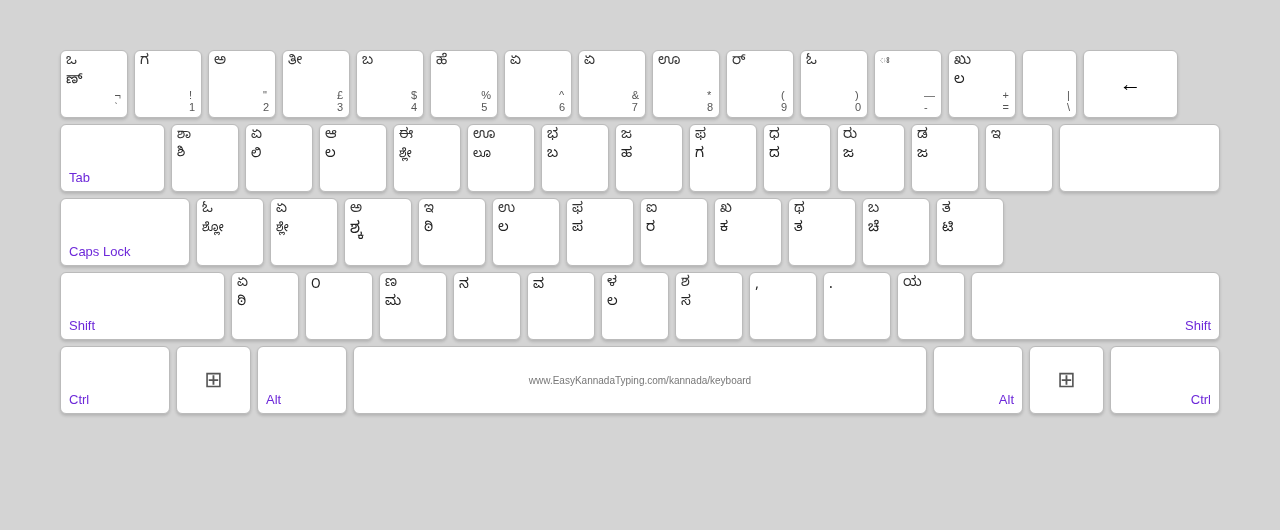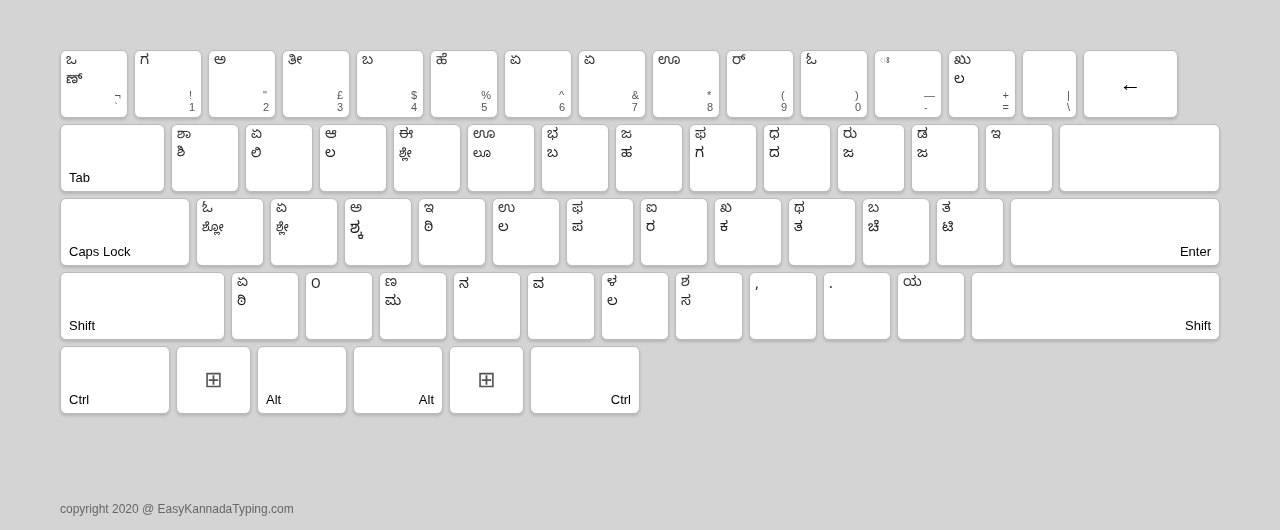--- a/index.html
+++ b/index.html
@@ -33,21 +33,21 @@
       justify-content: flex-start;
       padding: 4px 5px;
       min-width: 68px;
       height: 68px;
       position: relative;
       cursor: pointer;
       font-size: 11px;
     }
     .key .key-label {
       font-size: 11px;
-      color: #000000;
+      color: #6d28d9;
     }
     .key-wide-tab {
       min-width: 110px;
     }
     .key-wide-caps {
       min-width: 130px;
       text-align: right;
     }
     .key-wide-enter {
       min-width: 120px;
@@ -366,23 +366,20 @@
         <span class="top-char">ಬ</span>
         <span class="bottom-char">ಚೆ</span>
       </div>
     </div>
     <div class="key">
       <div class="two-char">
         <span class="top-char">ತ</span>
         <span class="bottom-char">ಟಿ</span>
       </div>
     </div>
-    <div class="key key-wide-enter" style="flex:1; min-width:115px; align-items:flex-end; justify-content:flex-end;">
-      <span class="key-label" style="font-size:13px; position:absolute; bottom:6px; right:8px;">Enter</span>
-    </div>
   </div>
 
   <div class="key-row">
     <div class="key key-wide-shift-l" style="min-width:165px; align-items:flex-start; justify-content:flex-end;">
       <span class="key-label" style="font-size:13px; position:absolute; bottom:6px; left:8px;">Shift</span>
     </div>
     <div class="key">
       <div class="two-char">
         <span class="top-char">ಏ</span>
         <span class="bottom-char">ಠಿ</span>
@@ -450,28 +447,30 @@
   <div class="key-row">
     <div class="key" style="min-width:110px; justify-content:flex-end; align-items:flex-start;">
       <span class="key-label" style="font-size:13px; position:absolute; bottom:6px; left:8px;">Ctrl</span>
     </div>
     <div class="key" style="min-width:75px; align-items:center; justify-content:center;">
       <span style="font-size:22px; color:#555;">⊞</span>
     </div>
     <div class="key" style="min-width:90px; justify-content:flex-end; align-items:flex-start;">
       <span class="key-label" style="font-size:13px; position:absolute; bottom:6px; left:8px;">Alt</span>
     </div>
+    <div class="key key-space" style="flex:1;">
+      <span style="font-size:10px; color:#777;">www.EasyKannadaTyping.com/kannada/keyboard</span>
+    </div>
     <div class="key" style="min-width:90px; justify-content:flex-end; align-items:flex-start;">
       <span class="key-label" style="font-size:13px; position:absolute; bottom:6px; right:8px;">Alt</span>
     </div>
     <div class="key" style="min-width:75px; align-items:center; justify-content:center;">
       <span style="font-size:22px; color:#555;">⊞</span>
     </div>
     <div class="key" style="min-width:110px; justify-content:flex-end; align-items:flex-start;">
       <span class="key-label" style="font-size:13px; position:absolute; bottom:6px; right:8px;">Ctrl</span>
     </div>
   </div>
 
 </div>
 
 <div class="footer">
-  <div class="right">copyright 2020 @ EasyKannadaTyping.com</div>
 </div>
 
 </body></html>

